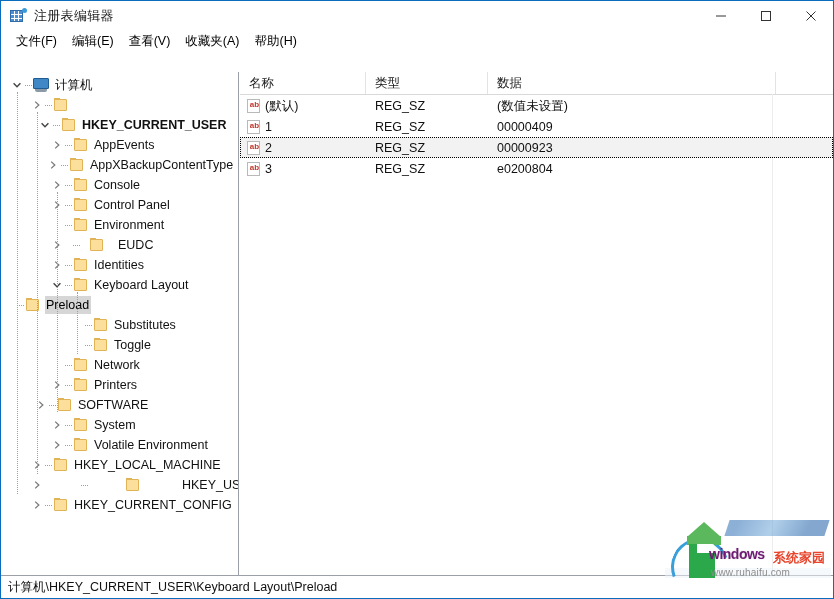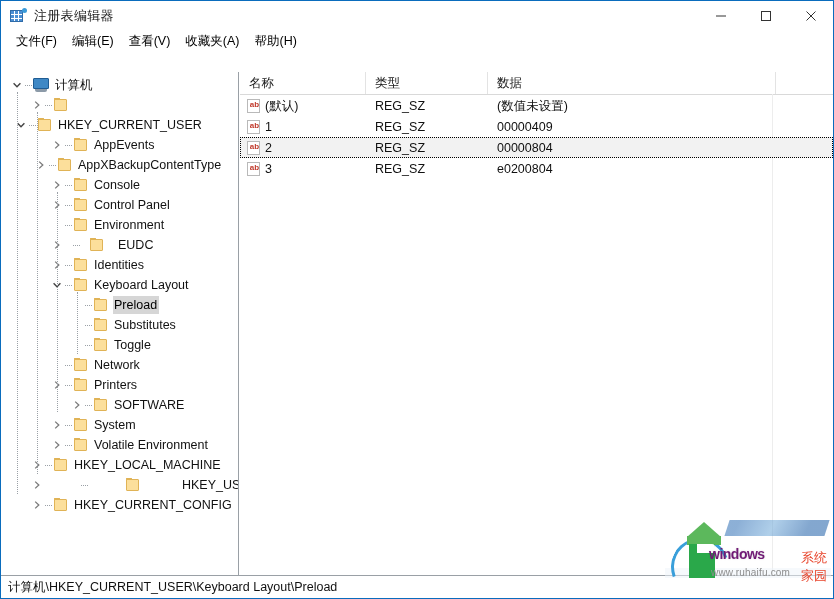--- a/index.html
+++ b/index.html
@@ -374,23 +374,23 @@
     left: 44px; top: 28px;
     font-size: 14px;
     font-weight: bold;
     color: #701a75;
     letter-spacing: -.5px;
     text-shadow: 0 0 2px rgba(0,0,0,.15);
     font-family: "Liberation Sans", sans-serif;
   }
   .wm-cn {
     position: absolute;
-    left: 136px; top: 31px;
+    left: 108px; top: 31px;
     font-size: 13px;
-    font-weight: normal;
+    font-weight: bold;
     color: #e8452c;
   }
   .wm-url {
     position: absolute;
     left: 46px; top: 49px;
     font-size: 10px;
     color: #8d8d8d;
     letter-spacing: .2px;
   }
   .wm-streak {
@@ -471,21 +471,21 @@
               <svg width="10" height="10" viewBox="0 0 10 10">
                 <polyline points="3.2,1.6 6.8,5 3.2,8.4" fill="none" stroke="#7a7a7a" stroke-width="1.3"></polyline>
               </svg>
             </div>
             <div class="dotted-h"></div>
             <div class="folder">
               <div class="ftab"></div>
               <div class="fbody"></div>
             </div>
           </div>
-          <div class="tnode" style="padding-left: 12px;">
+          <div class="tnode" style="padding-left: 36px; font-weight: bold;">
             <div class="twist">
               <svg width="10" height="10" viewBox="0 0 10 10">
                 <polyline points="1.6,3.2 5,6.8 8.4,3.2" fill="none" stroke="#444" stroke-width="1.4"></polyline>
               </svg>
             </div>
             <div class="dotted-h"></div>
             <div class="folder">
               <div class="ftab"></div>
               <div class="fbody"></div>
             </div>
@@ -497,21 +497,21 @@
                 <polyline points="3.2,1.6 6.8,5 3.2,8.4" fill="none" stroke="#7a7a7a" stroke-width="1.3"></polyline>
               </svg>
             </div>
             <div class="dotted-h"></div>
             <div class="folder">
               <div class="ftab"></div>
               <div class="fbody"></div>
             </div>
             <span class="tlabel">AppEvents</span>
           </div>
-          <div class="tnode" style="padding-left: 32px;">
+          <div class="tnode" style="padding-left: 44px;">
             <div class="twist">
               <svg width="10" height="10" viewBox="0 0 10 10">
                 <polyline points="3.2,1.6 6.8,5 3.2,8.4" fill="none" stroke="#7a7a7a" stroke-width="1.3"></polyline>
               </svg>
             </div>
             <div class="dotted-h"></div>
             <div class="folder">
               <div class="ftab"></div>
               <div class="fbody"></div>
             </div>
@@ -584,21 +584,21 @@
                 <polyline points="1.6,3.2 5,6.8 8.4,3.2" fill="none" stroke="#444" stroke-width="1.4"></polyline>
               </svg>
             </div>
             <div class="dotted-h"></div>
             <div class="folder">
               <div class="ftab"></div>
               <div class="fbody"></div>
             </div>
             <span class="tlabel">Keyboard Layout</span>
           </div>
-          <div class="tnode selected" style="padding-left: 68px;">
+          <div class="tnode selected" style="">
             <div class="twist"></div>
             <div class="dotted-h"></div>
             <div class="folder">
               <div class="ftab"></div>
               <div class="fbody"></div>
             </div>
             <span class="tlabel">Preload</span>
           </div>
           <div class="tnode" style="padding-left: 68px;">
             <div class="twist"></div>
@@ -633,21 +633,21 @@
                 <polyline points="3.2,1.6 6.8,5 3.2,8.4" fill="none" stroke="#7a7a7a" stroke-width="1.3"></polyline>
               </svg>
             </div>
             <div class="dotted-h"></div>
             <div class="folder">
               <div class="ftab"></div>
               <div class="fbody"></div>
             </div>
             <span class="tlabel">Printers</span>
           </div>
-          <div class="tnode" style="padding-left: 68px;">
+          <div class="tnode" style="padding-left: 32px;">
             <div class="twist">
               <svg width="10" height="10" viewBox="0 0 10 10">
                 <polyline points="3.2,1.6 6.8,5 3.2,8.4" fill="none" stroke="#7a7a7a" stroke-width="1.3"></polyline>
               </svg>
             </div>
             <div class="dotted-h"></div>
             <div class="folder">
               <div class="ftab"></div>
               <div class="fbody"></div>
             </div>
@@ -749,21 +749,21 @@
             </div>
             <div class="lv-cell cell-type">REG_SZ</div>
             <div class="lv-cell cell-data">00000409</div>
           </div>
           <div class="lv-row focused">
             <div class="lv-cell cell-name">
               <span class="ab-icon"></span>
               <span>2</span>
             </div>
             <div class="lv-cell cell-type">REG_SZ</div>
-            <div class="lv-cell cell-data">00000804</div>
+            <div class="lv-cell cell-data">00000923</div>
           </div>
           <div class="lv-row">
             <div class="lv-cell cell-name">
               <span class="ab-icon"></span>
               <span>3</span>
             </div>
             <div class="lv-cell cell-type">REG_SZ</div>
             <div class="lv-cell cell-data">e0200804</div>
           </div>
         </div>

